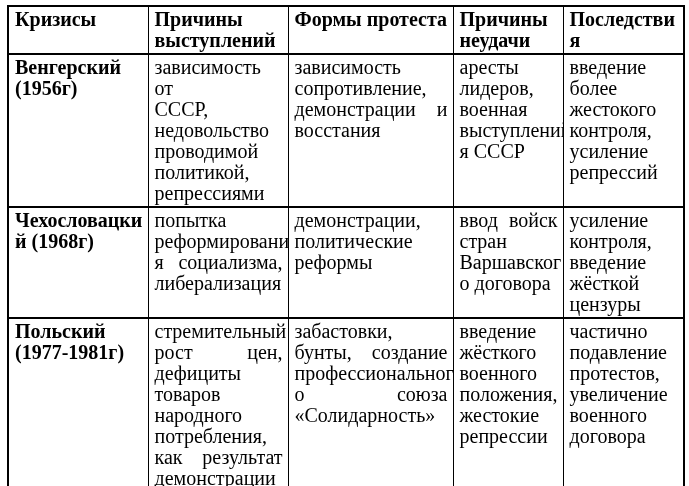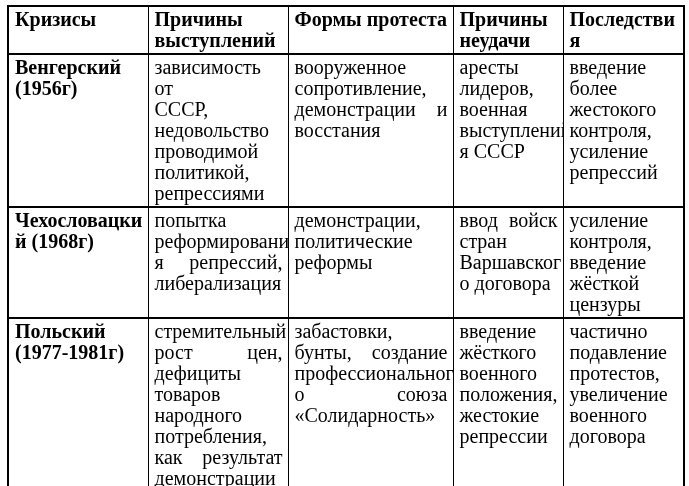--- a/index.html
+++ b/index.html
@@ -99,21 +99,21 @@
           </td>
         <td>
             <div class="ln just">зависимость от</div>
             <div class="ln just">СССР,</div>
             <div class="ln just">недовольство</div>
             <div class="ln just">проводимой</div>
             <div class="ln just">политикой,</div>
             <div class="ln last">репрессиями</div>
           </td>
         <td>
-            <div class="ln just">вооруженное</div>
+            <div class="ln just">зависимость</div>
             <div class="ln just">сопротивление,</div>
             <div class="ln just">демонстрации и</div>
             <div class="ln last">восстания</div>
           </td>
         <td>
             <div class="ln just">аресты</div>
             <div class="ln just">лидеров,</div>
             <div class="ln just">военная</div>
             <div class="ln just">выступлений</div>
             <div class="ln last">я СССР</div>
@@ -128,21 +128,21 @@
           </td>
       </tr>
       <tr class="r-2">
         <td class="crisis">
             <div class="ln just">Чехословацки</div>
             <div class="ln last">й (1968г)</div>
           </td>
         <td>
             <div class="ln just">попытка</div>
             <div class="ln just">реформировани</div>
-            <div class="ln just">я репрессий,</div>
+            <div class="ln just">я социализма,</div>
             <div class="ln last">либерализация</div>
           </td>
         <td>
             <div class="ln just">демонстрации,</div>
             <div class="ln just">политические</div>
             <div class="ln last">реформы</div>
           </td>
         <td>
             <div class="ln just">ввод войск</div>
             <div class="ln just">стран</div>

